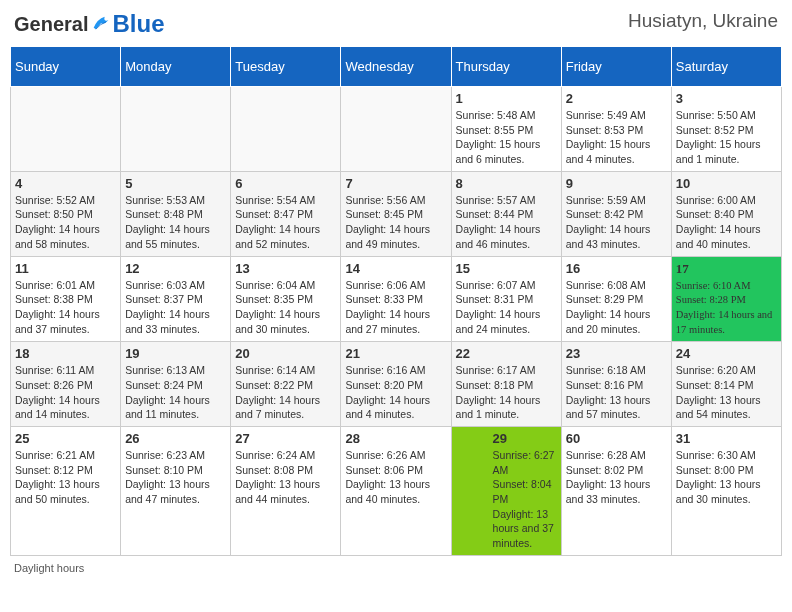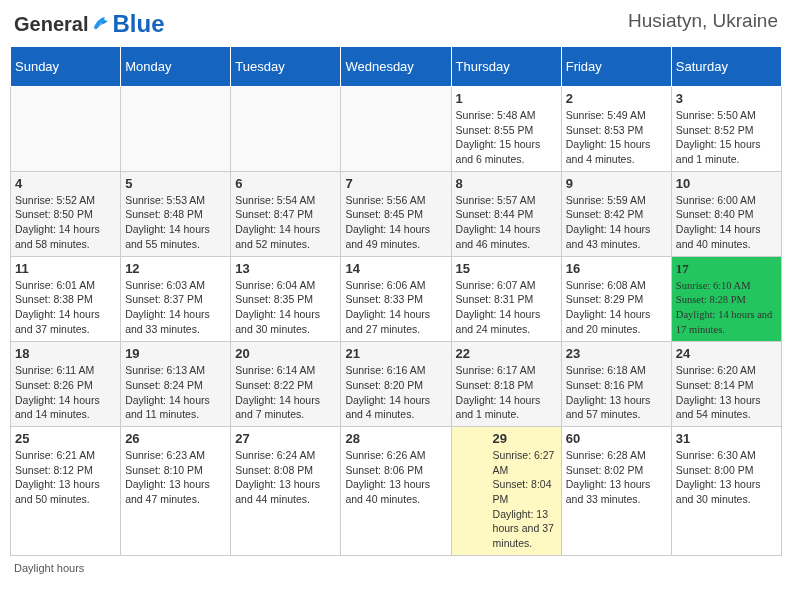--- a/index.html
+++ b/index.html
@@ -239,21 +239,21 @@
           <div class="day-info">Sunrise: 6:23 AM<br>Sunset: 8:10 PM<br>Daylight: 13 hours and 47 minutes.</div>
         </td>
         <td style="background: rgb(255, 255, 255);">
           <span class="day-number">27</span>
           <div class="day-info">Sunrise: 6:24 AM<br>Sunset: 8:08 PM<br>Daylight: 13 hours and 44 minutes.</div>
         </td>
         <td style="background: rgb(255, 255, 255);">
           <span class="day-number">28</span>
           <div class="day-info">Sunrise: 6:26 AM<br>Sunset: 8:06 PM<br>Daylight: 13 hours and 40 minutes.</div>
         </td>
-        <td style="background: #fef9c3; padding-left: 41px;">
+        <td style="background: #84cc16; padding-left: 41px;">
           <span class="day-number">29</span>
           <div class="day-info">Sunrise: 6:27 AM<br>Sunset: 8:04 PM<br>Daylight: 13 hours and 37 minutes.</div>
         </td>
         <td style="background: rgb(255, 255, 255);">
           <span class="day-number">60</span>
           <div class="day-info">Sunrise: 6:28 AM<br>Sunset: 8:02 PM<br>Daylight: 13 hours and 33 minutes.</div>
         </td>
         <td style="background: rgb(255, 255, 255);">
           <span class="day-number">31</span>
           <div class="day-info">Sunrise: 6:30 AM<br>Sunset: 8:00 PM<br>Daylight: 13 hours and 30 minutes.</div>

